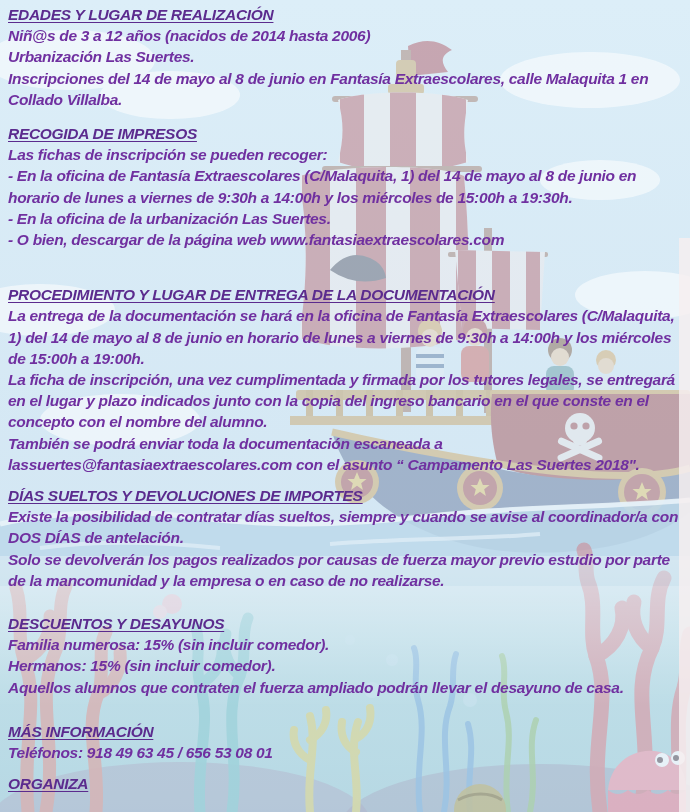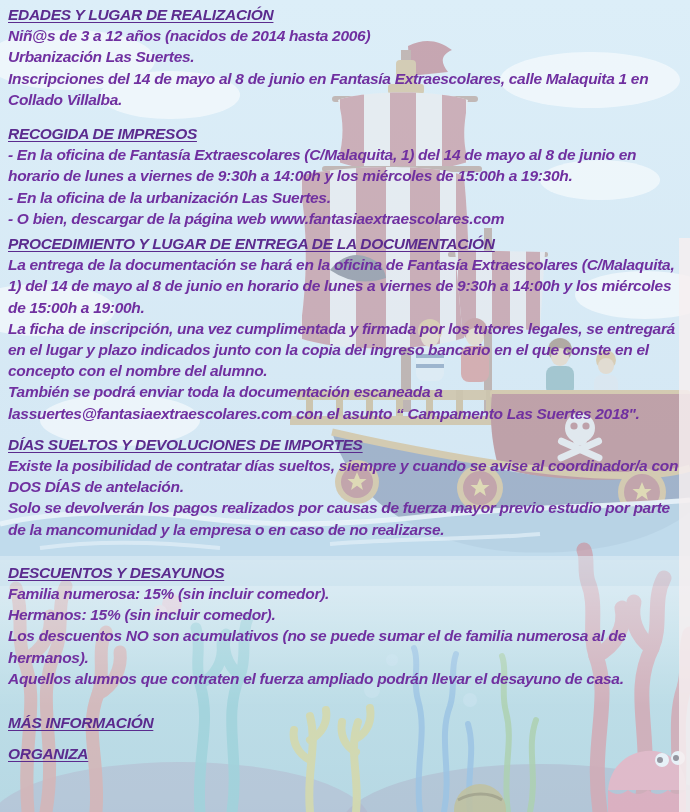--- a/index.html
+++ b/index.html
@@ -27,21 +27,21 @@
   .content h2{
     margin:0;
     font-size:15.5px;
     line-height:21.2px;
     color:var(--heading-color,#5b2b8e);
     text-decoration:underline;
     text-underline-offset:2px;
   }
   .content p{margin:0;}
   .sec{margin:0 0 13px 0;}
-  .sec:nth-child(2){margin-bottom:4px;}
+  .sec:nth-child(2){margin-bottom:34px;}
   .sec:nth-child(3){margin-bottom:10px;}
   .sec:nth-child(4){margin-bottom:22px;}
   .sec:nth-child(5){margin-bottom:23px;}
   .sec:nth-child(6){margin-bottom:10px;}
   .sec:nth-child(7){margin-bottom:0;}
 </style>
 </head>
 <body>
 
 <div class="page">
@@ -254,20 +254,21 @@
 
     <section class="sec">
       <h2>EDADES Y LUGAR DE REALIZACIÓN</h2>
       <p>Niñ@s de 3 a 12 años (nacidos de 2014 hasta 2006)</p>
       <p>Urbanización Las Suertes.</p>
       <p>Inscripciones del 14 de mayo al 8 de junio en Fantasía Extraescolares, calle Malaquita 1 en Collado Villalba.</p>
     </section>
 
     <section class="sec">
       <h2>RECOGIDA DE IMPRESOS</h2>
+      <p>Las fichas de inscripción se pueden recoger:</p>
       <p>- En la oficina de Fantasía Extraescolares (C/Malaquita, 1) del 14 de mayo al 8 de junio en horario de lunes a viernes de 9:30h a 14:00h y los miércoles de 15:00h a 19:30h.</p>
       <p>- En la oficina de la urbanización Las Suertes.</p>
       <p><span>- O bien, descargar de la página web </span><span>www.fantasiaextraescolares.com</span></p>
     </section>
 
     <section class="sec">
       <h2>PROCEDIMIENTO Y LUGAR DE ENTREGA DE LA DOCUMENTACIÓN</h2>
       <p>La entrega de la documentación se hará en la oficina de Fantasía Extraescolares (C/Malaquita, 1) del 14 de mayo al 8 de junio en horario de lunes a viernes de 9:30h a 14:00h y los miércoles de 15:00h a 19:00h.</p>
       <p>La ficha de inscripción, una vez cumplimentada y firmada por los tutores legales, se entregará en el lugar y plazo indicados junto con la copia del ingreso bancario en el que conste en el concepto con el nombre del alumno.</p>
       <p>También se podrá enviar toda la documentación escaneada a</p>
@@ -277,26 +278,26 @@
     <section class="sec">
       <h2>DÍAS SUELTOS Y DEVOLUCIONES DE IMPORTES</h2>
       <p>Existe la posibilidad de contratar días sueltos, siempre y cuando se avise al coordinador/a con DOS DÍAS de antelación.</p>
       <p>Solo se devolverán los pagos realizados por causas de fuerza mayor previo estudio por parte de la mancomunidad y la empresa o en caso de no realizarse.</p>
     </section>
 
     <section class="sec">
       <h2>DESCUENTOS Y DESAYUNOS</h2>
       <p>Familia numerosa: 15% (sin incluir comedor).</p>
       <p>Hermanos: 15% (sin incluir comedor).</p>
-      <p>Los descuentos NO son acumulativos (no se puede sumar el de familia numerosa al de hermanos).</p>
       <p>Aquellos alumnos que contraten el fuerza ampliado podrán llevar el desayuno de casa.</p>
     </section>
 
     <section class="sec">
       <h2>MÁS INFORMACIÓN</h2>
+      <p><span>Teléfonos: </span><span>918 49 63 45 / 656 53 08 01</span></p>
     </section>
 
     <section class="sec">
       <h2>ORGANIZA</h2>
 
     </section>
 
   </div>
 </div>
 

